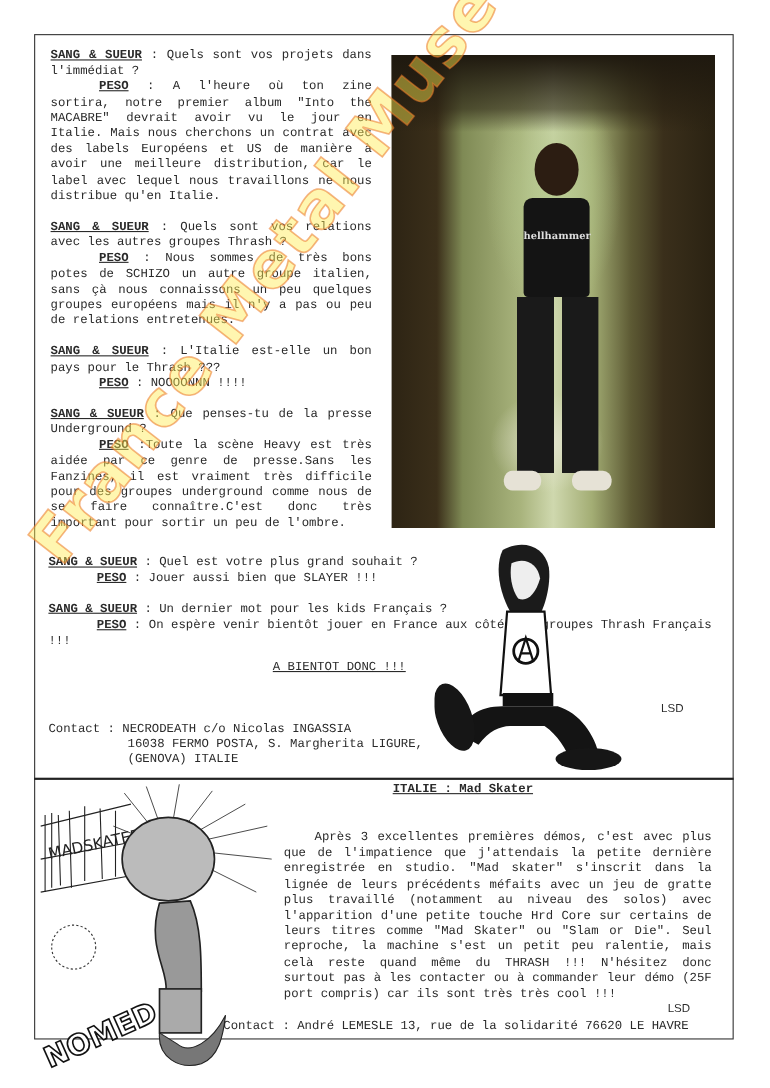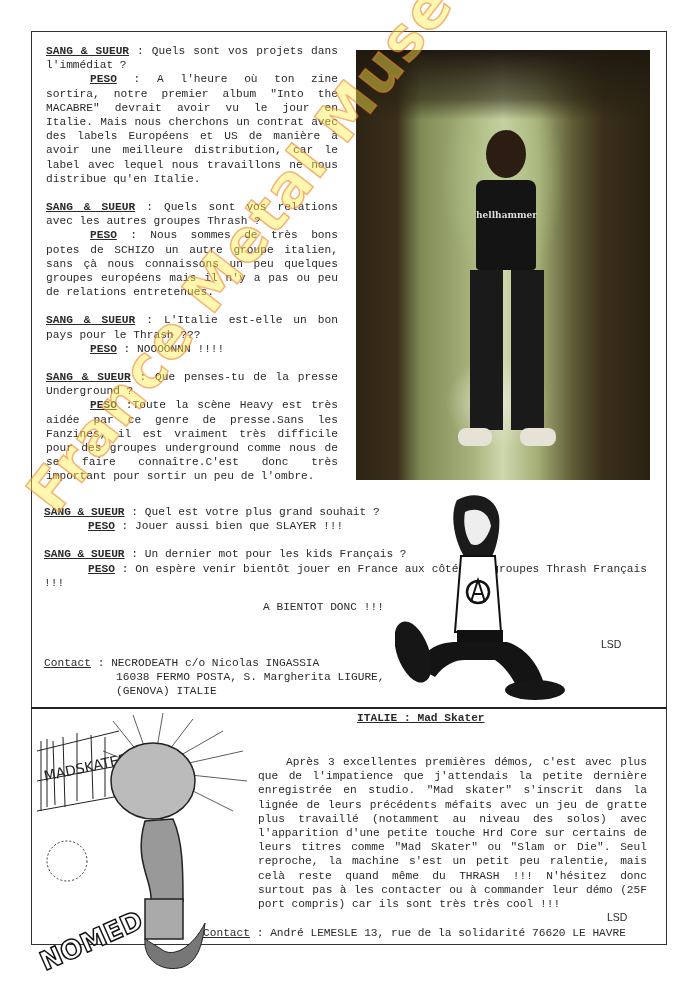--- a/index.html
+++ b/index.html
@@ -55,21 +55,21 @@
   }
   .title-nomed {
     position: absolute; left: 357px; top: 712px; font-size: 11.2px; font-weight: bold; text-decoration: underline;
   }
   .watermark {
     position: absolute; left: 40px; top: 470px; transform: rotate(-52deg); transform-origin: left center;
     font-family: "DejaVu Sans", sans-serif; font-weight: bold; font-size: 58px; letter-spacing: 2px;
     color: rgba(255, 235, 80, 0.45); -webkit-text-stroke: 1.5px rgba(235, 120, 40, 0.55);
     white-space: nowrap; pointer-events: none;
   }
-  .contact-label { text-decoration: underline; }
+  .contact-label { }
   .lsd { position: absolute; font-family: Liberation Sans, sans-serif; font-size: 10.5px; margin-left: 24px; }
 </style>
 </head>
 <body>
 
 <div class="frame"></div>
 <div class="divider"></div>
 
 <div class="txt" style="left:46px; top:44px; width:292px;">
   <div class="block">
@@ -94,21 +94,21 @@
   <div class="block">
     <p><span class="q-label">SANG &amp; SUEUR</span> : <span>Quel est votre plus grand souhait ?</span></p>
     <p><span class="speaker">PESO</span> : <span>Jouer aussi bien que SLAYER !!!</span></p>
   </div>
   <div class="block">
     <p><span class="q-label">SANG &amp; SUEUR</span> : <span>Un dernier mot pour les kids Français ?</span></p>
     <p style="padding-right:0;"><span class="speaker">PESO</span> : <span>On espère venir bientôt jouer en France aux côtés de groupes Thrash Français !!!</span></p>
   </div>
 </div>
 
-<div class="txt" style="left:263px; top:600px; width:160px; text-align:left;">A BIENTOT DONC !!!</div>
+<div class="txt" style="left:248px; top:600px; width:160px; text-align:left;text-decoration:underline;">A BIENTOT DONC !!!</div>
 
 <div class="txt" style="left:44px; top:656px; width:360px; text-align:left;">
   <div><span class="contact-label">Contact</span> : <span>NECRODEATH c/o Nicolas INGASSIA</span></div>
   <div style="padding-left:72px;">16038  FERMO POSTA, S. Margherita LIGURE,</div>
   <div style="padding-left:72px;">(GENOVA) ITALIE</div>
 </div>
 
 <div class="lsd" style="left:577px; top:638px;">LSD</div>
 
 <div class="photo">

